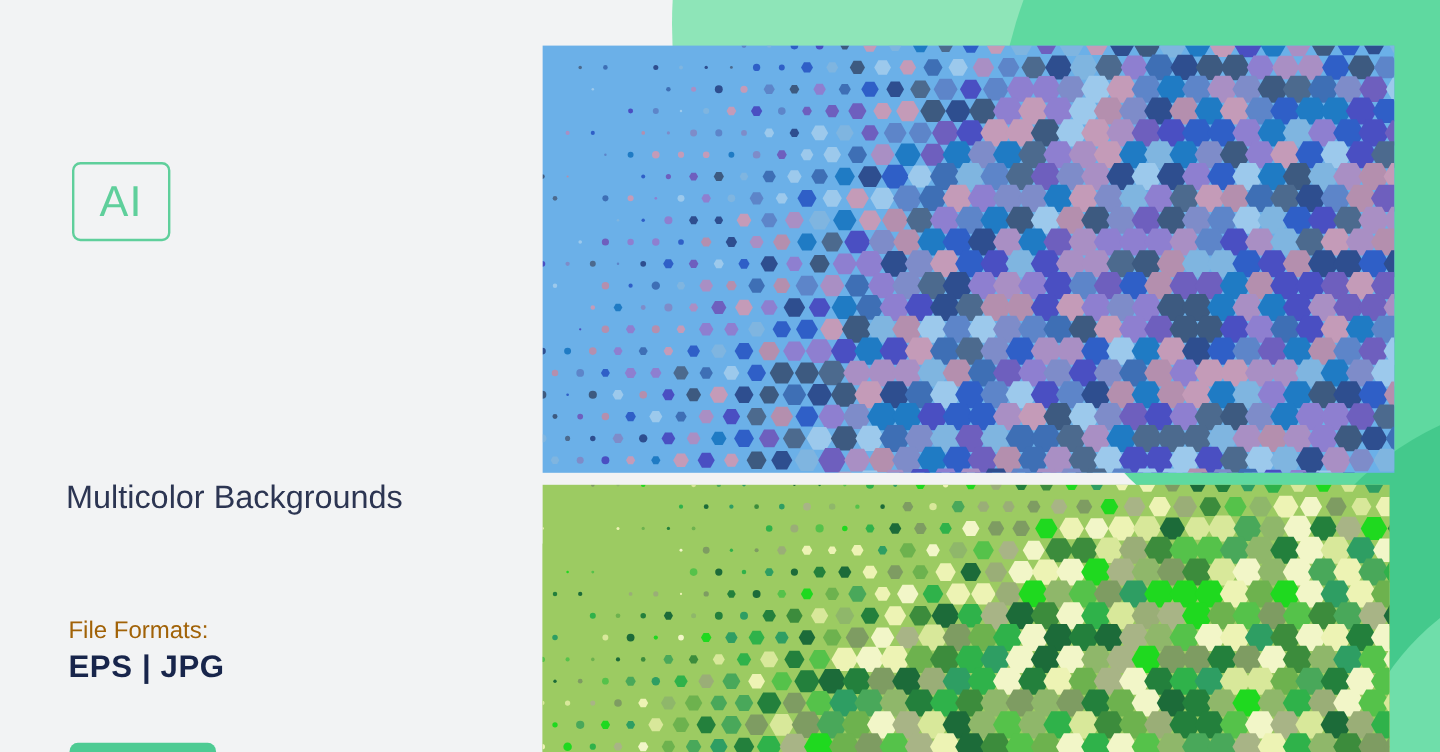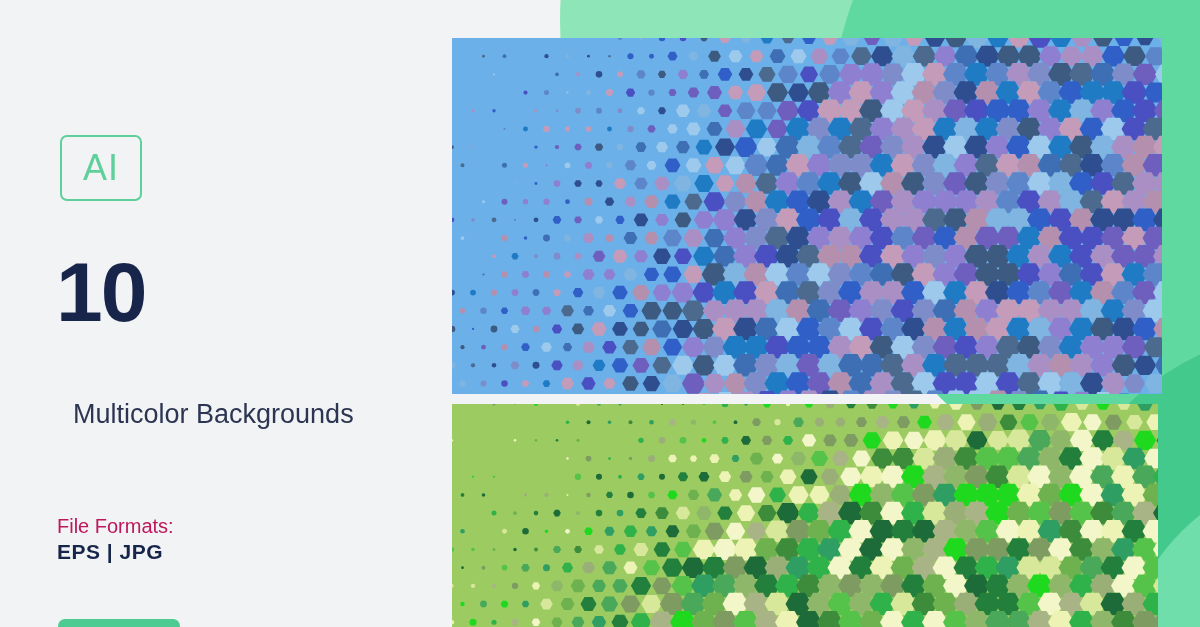--- a/index.html
+++ b/index.html
@@ -106,43 +106,43 @@
     font-size: 43px;
     line-height: 50px;
     font-weight: bold;
     color: #18254B;
     letter-spacing: -0.5px;
     white-space: nowrap;
   }
 
   #subtitle-block {
     position: absolute;
-    left: 73px;
+    left: 55px;
     top: 398px;
     width: 390px;
     font-size: 27px;
     line-height: 33px;
     font-weight: 500;
     color: #2C3552;
   }
   #subtitle-line-1, #subtitle-line-2 { display: block; }
 
   #formats-label {
     position: absolute;
     left: 57px;
     top: 515px;
     font-size: 20px;
-    color: #be185d;
+    color: #a16207;
     font-weight: 400;
   }
   #formats-value {
     position: absolute;
     left: 57px;
     top: 540px;
-    font-size: 21px;
+    font-size: 26px;
     color: #18254B;
     font-weight: bold;
     letter-spacing: 0.5px;
   }
 
   #cta-button {
     position: absolute;
     left: 58px;
     top: 619px;
     width: 122px;
@@ -1564,21 +1564,20 @@
         <polygon points="745.41,254.60 740.20,263.62 729.80,263.62 724.59,254.60 729.80,245.59 740.20,245.59" fill="#9AAE77"></polygon>
       </svg>
   </div>
 
   <div id="left-col">
 
     <div id="ai-badge">
       <span id="ai-badge-label">AI</span>
     </div>
 
-    <div id="count-number">10</div>
 
 
     <div id="subtitle-block">
       <span id="subtitle-line-1">Multicolor Backgrounds</span>
     </div>
 
     <div id="formats-label">File Formats:</div>
     <div id="formats-value">EPS  |  JPG</div>
 
     <button id="cta-button"></button>

